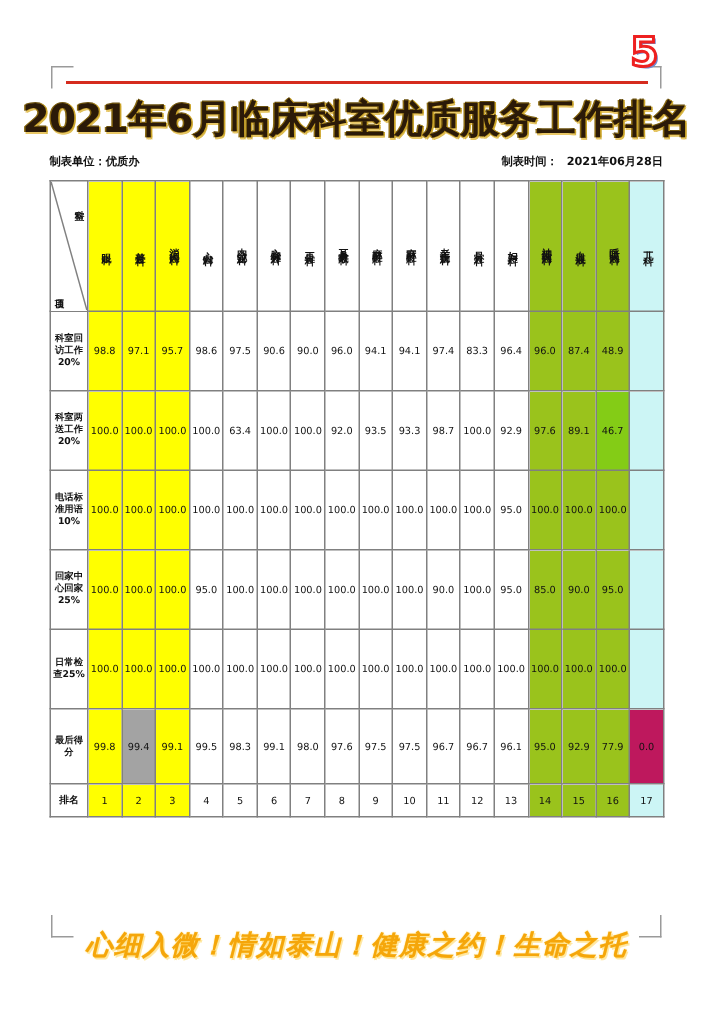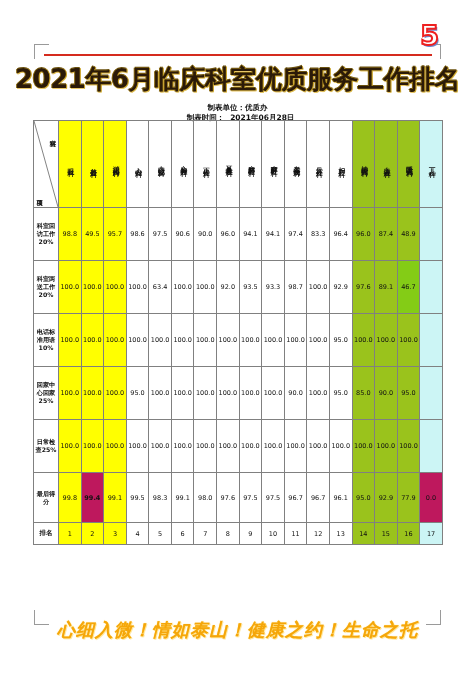--- a/index.html
+++ b/index.html
@@ -47,21 +47,21 @@
        1px 0 0 #c9a227, -1px 0 0 #8a6a12,
        0 1px 0 #e8c766, 0 -1px 0 #6b5210,
        1px 1px 0 #d9b84a;
     white-space:nowrap;
   }
 
   
   .meta{
     position:absolute;left:33px;right:33px;top:103px;
     display:flex;justify-content:space-between;align-items:center;
-    font-size:7.5px;font-weight:bold;color:#111;flex-direction:column;
+    font-size:7.5px;font-weight:bold;color:#111;
   }
   .meta .right span{margin-left:6px;}
 
   
   .tbl-wrap{position:absolute;left:33px;top:120px;width:409px;}
   table{border-collapse:collapse;width:409px;table-layout:fixed;}
   td,th{
     border:1px solid #808080;
     padding:0;
     font-size:6.6px;
@@ -185,21 +185,21 @@
             <td style=""><span class="vtxt">骨外科</span></td>
             <td style=""><span class="vtxt">妇产科</span></td>
             <td style="background:#9ac31c;"><span class="vtxt">神经内科</span></td>
             <td style="background:#9ac31c;"><span class="vtxt">血液科</span></td>
             <td style="background:#9ac31c;"><span class="vtxt">呼吸内科</span></td>
             <td style="background:#ccf5f5;"><span class="vtxt">儿一科</span></td>
           </tr>
           <tr class="data-row">
             <td class="rowlabel">科室回访工作20%</td>
             <td class="num" style="background:#ffff00;">98.8</td>
-            <td class="num" style="background:#ffff00;">49.5</td>
+            <td class="num" style="background:#ffff00;">97.1</td>
             <td class="num" style="background:#ffff00;">95.7</td>
             <td class="num" style="">98.6</td>
             <td class="num" style="">97.5</td>
             <td class="num" style="">90.6</td>
             <td class="num" style="">90.0</td>
             <td class="num" style="">96.0</td>
             <td class="num" style="">94.1</td>
             <td class="num" style="">94.1</td>
             <td class="num" style="">97.4</td>
             <td class="num" style="">83.3</td>
@@ -285,21 +285,21 @@
             <td class="num" style="">100.0</td>
             <td class="num" style="">100.0</td>
             <td class="num" style="background:#9ac31c;">100.0</td>
             <td class="num" style="background:#9ac31c;">100.0</td>
             <td class="num" style="background:#9ac31c;">100.0</td>
             <td class="num" style="background:#ccf5f5;"></td>
           </tr>
           <tr class="final-row">
             <td class="rowlabel thick-top">最后得分</td>
             <td class="num thick-top" style="background:#ffff00;">99.8</td>
-            <td class="num thick-top" style="background:#be185d;font-weight:bold;">99.4</td>
+            <td class="num thick-top" style="background:#a3a3a3;">99.4</td>
             <td class="num thick-top" style="background:#ffff00;">99.1</td>
             <td class="num thick-top" style="">99.5</td>
             <td class="num thick-top" style="">98.3</td>
             <td class="num thick-top" style="">99.1</td>
             <td class="num thick-top" style="">98.0</td>
             <td class="num thick-top" style="">97.6</td>
             <td class="num thick-top" style="">97.5</td>
             <td class="num thick-top" style="">97.5</td>
             <td class="num thick-top" style="">96.7</td>
             <td class="num thick-top" style="">96.7</td>

